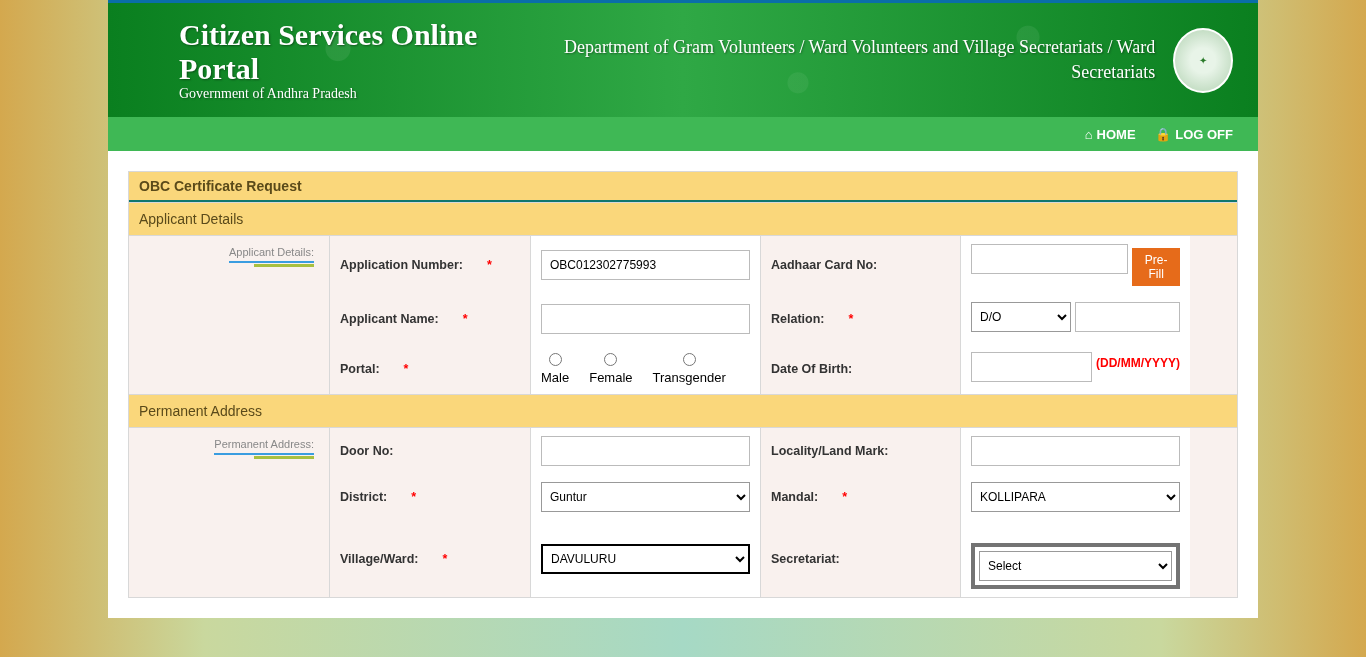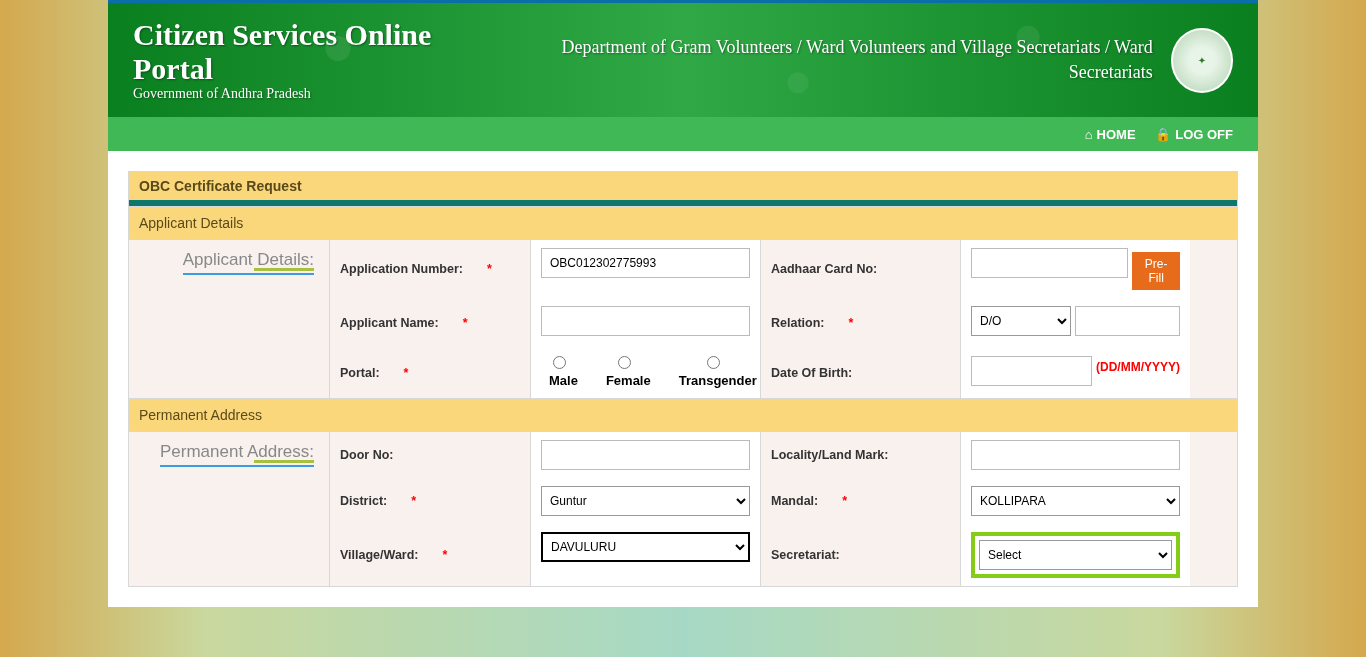--- a/index.html
+++ b/index.html
@@ -1,50 +1,50 @@
 <!DOCTYPE html>
 <html><head>
 <meta charset="utf-8">
 <style>
 * { margin: 0; padding: 0; box-sizing: border-box; font-family: Verdana, Arial, sans-serif; }
 body { background: linear-gradient(to right, #d4a84e 0%, #c9d89e 15%, #a6d9c5 50%, #c9d89e 85%, #d4a84e 100%); }
 .page-container { width: 1150px; margin: 0 auto; background: #fff; }
 .header-banner { background: linear-gradient(to right, #0a7f1f, #2fa845, #0a7f1f); border-top: 3px solid #0a6ea8; padding: 15px 25px; display: flex; justify-content: space-between; align-items: center; position: relative; overflow: hidden; }
 .header-banner::before { content: ''; position: absolute; inset: 0; background-image: radial-gradient(circle at 20% 40%, rgba(255,255,255,0.08) 12px, transparent 13px), radial-gradient(circle at 60% 70%, rgba(255,255,255,0.06) 10px, transparent 11px), radial-gradient(circle at 80% 30%, rgba(255,255,255,0.07) 11px, transparent 12px); }
-.header-left { z-index: 1; }
+.header-left { z-index: 1; margin-left: 46px; }
 .header-title { color: #fff; font-size: 30px; font-weight: bold; text-shadow: 1px 1px 2px rgba(0,0,0,0.4); font-family: Georgia, serif; }
 .header-subtitle { color: #fff; font-size: 14px; text-shadow: 1px 1px 2px rgba(0,0,0,0.4); font-family: Georgia, serif; }
 .header-right { z-index: 1; display: flex; align-items: center; gap: 18px; }
 .header-dept { color: #fff; font-size: 18px; text-align: right; text-shadow: 1px 1px 2px rgba(0,0,0,0.4); font-family: Georgia, serif; line-height: 1.4; }
 .emblem { width: 65px; height: 65px; border: 2px solid #fff; border-radius: 50%; background: radial-gradient(circle, #e8f4e8 30%, #c8e0c8 70%); display: flex; align-items: center; justify-content: center; font-size: 10px; color: #2a7a2a; }
 .nav-bar { background: #3fb855; padding: 8px 25px; text-align: right; }
 .nav-link { color: #fff; font-weight: bold; font-size: 13px; text-decoration: none; margin-left: 15px; display: inline-flex; align-items: center; gap: 4px; }
 .content-area { padding: 20px; }
 .form-panel { border: 1px solid #d8d8d8; }
-.panel-header { background: #fad77b; padding: 6px 10px; color: #5a4a1a; font-weight: bold; font-size: 14px; border-bottom: 6px solid #0f766e; }
+.panel-header { background: #fad77b; padding: 6px 10px; color: #5a4a1a; font-weight: bold; font-size: 14px; border-bottom: 2px solid #0f766e; }
 .section-header { background: #fad77b; padding: 8px 10px; color: #5a4a1a; font-weight: normal; font-size: 14px; border-top: 1px solid #d8d8d8; border-bottom: 1px solid #d8d8d8; }
 .section-body { background: #f9f1ee; display: flex; }
-.side-label { width: 200px; padding: 10px 15px; text-align: right; color: #888; font-size: 17px; position: relative; }
+.side-label { width: 200px; padding: 10px 15px; text-align: right; color: #888; font-size: 11px; position: relative; }
 .side-label-text { border-bottom: 2px solid #3a9de0; padding-bottom: 3px; display: inline-block; }
 .side-label::after { content: ''; position: absolute; right: 15px; top: 28px; width: 60px; height: 3px; background: #a8c040; }
 .fields-area { flex: 1; border-left: 1px solid #d8d8d8; }
 .field-row { display: flex; }
 .field-cell-label { width: 200px; padding: 12px 10px; border-left: 1px solid #d8d8d8; color: #333; font-weight: bold; font-size: 12.5px; display: flex; align-items: center; gap: 24px; }
 .field-cell-label:first-child { border-left: none; }
-.field-cell-input { width: 230px; padding: 8px 10px; border-left: 1px solid #d8d8d8; background: #fff; display: flex; align-items: flex-start; }
+.field-cell-input { width: 230px; padding: 8px 10px; border-left: 1px solid #d8d8d8; background: #fff; display: flex; align-items: center; }
 .req { color: red; }
 .text-input { width: 100%; height: 30px; border: 1px solid #bbb; padding: 4px 8px; font-size: 12px; background: #fff; }
 .select-input { width: 100%; height: 30px; border: 1px solid #999; padding: 4px 4px; font-size: 12px; background: #fff; }
 .select-dark { border: 2px solid #000; }
 .btn-prefill { background: #e66b1a; color: #fff; border: none; padding: 5px 10px; font-size: 12px; margin-top: 4px; cursor: pointer; }
 .radio-group { display: flex; gap: 20px; align-items: flex-end; }
 .radio-item { display: flex; flex-direction: column; align-items: center; gap: 4px; }
-.radio-item label { font-weight: bold; font-size: 13px; margin-left: 8px; }
+.radio-item label { font-weight: normal; font-size: 13px; }
 .hint-text { color: red; font-weight: bold; font-size: 12px; margin-top: 4px; }
-.highlight-box { border: 4px solid #84cc16; padding: 4px; }
+.highlight-box { border: 4px solid #737373; padding: 4px; margin-top: 15px; }
 .stacked { flex-direction: row; align-items: stretch; gap: 4px; }
 .stacked .text-input { margin-bottom: 4px; }
 </style>
 </head>
 <body>
 
 <div class="page-container">
   <div class="header-banner">
     <div class="header-left">
       <div class="header-title">Citizen Services Online Portal</div>

